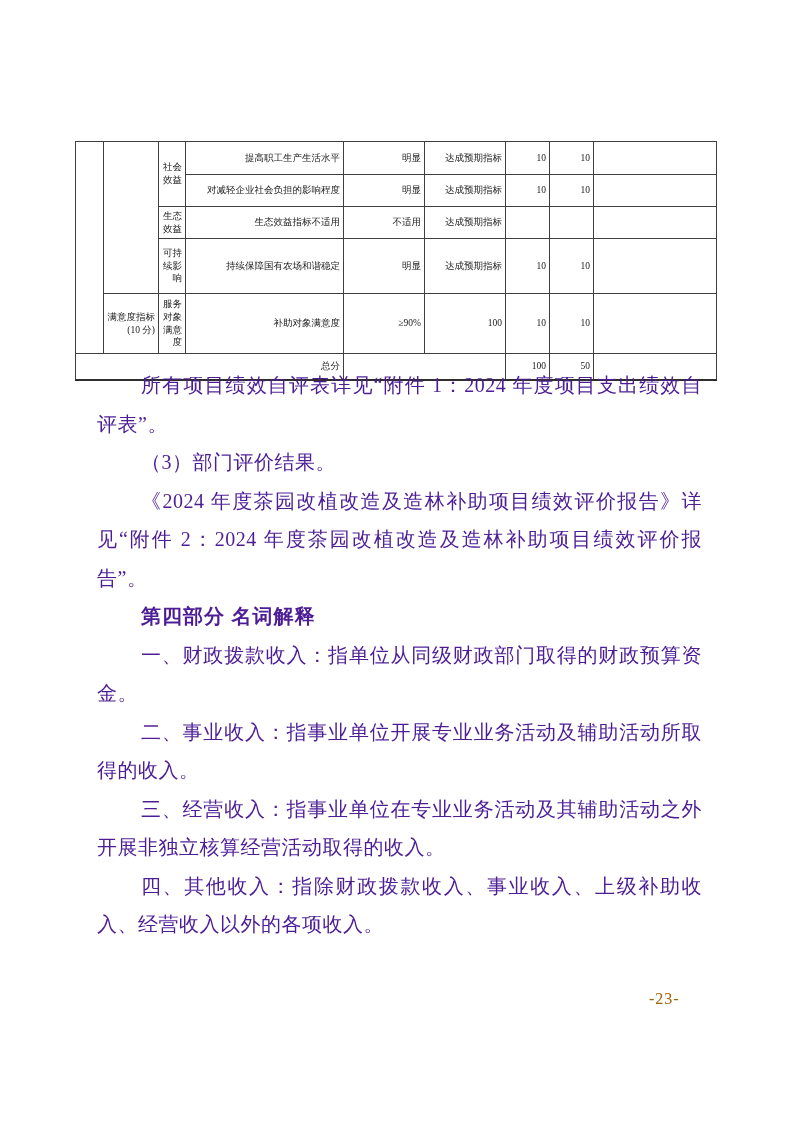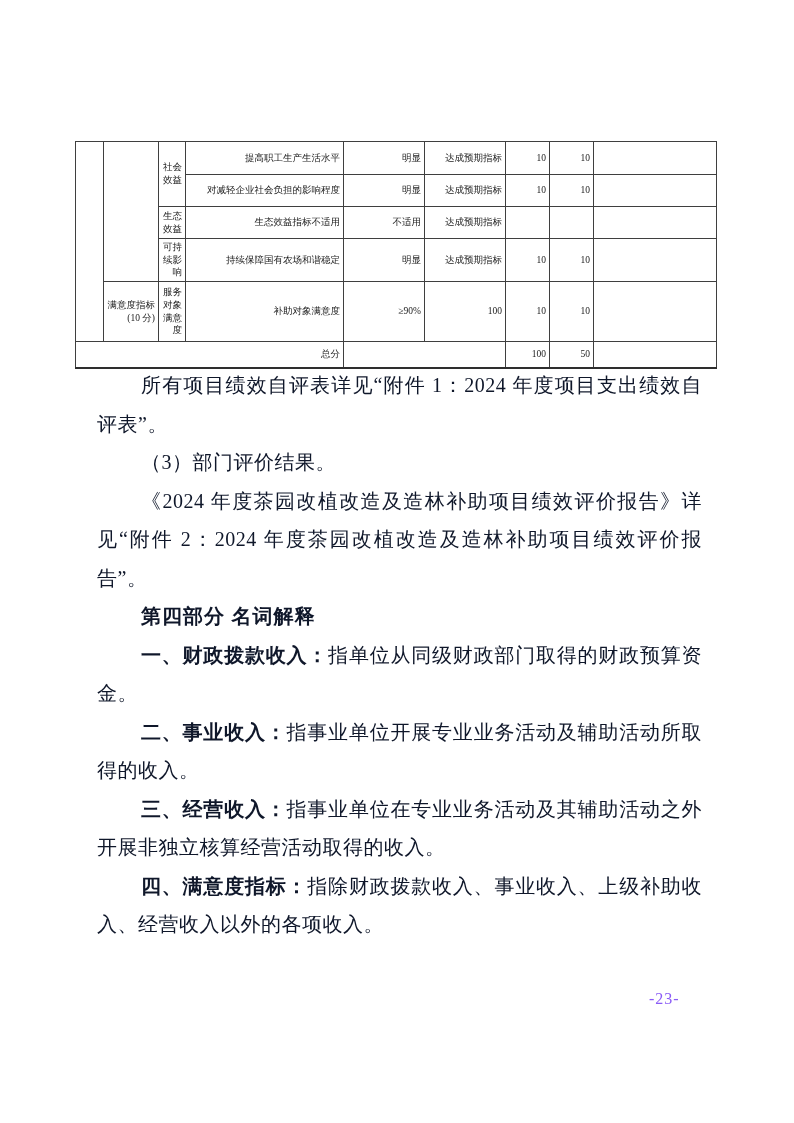--- a/index.html
+++ b/index.html
@@ -40,36 +40,36 @@
   col.c7 { width: 44px; }
   col.c8 { width: 44px; }
   col.c9 { width: 123px; }
 
   
   .doc-body {
     position: absolute; left: 97px; top: 366px; width: 605px;
     font-size: 20px; line-height: 38.5px;
     text-align: justify; text-justify: inter-ideograph;
     letter-spacing: 0.5px;
-    color: #0f172a;
+    color: #4c1d95;
   }
   .doc-body p { margin: 0; text-indent: 44px; }
   .h-bold { font-weight: normal; }
   .part-heading {
     font-weight: bold;
     font-family: "Liberation Sans", sans-serif;
     letter-spacing: 1px;
   }
-  .term-lead { font-weight: bold; }
+  .term-lead { font-weight: normal; }
 
   .page-num {
     position: absolute; left: 649px; top: 990px;
     font-size: 16px; letter-spacing: 1px;
     font-family: "Liberation Serif", serif;
-    color: #8b5cf6;
+    color: #a16207;
   }
 </style>
 </head>
 <body>
 
 <div class="page">
 
   <table class="perf">
     <colgroup>
       <col class="c1">
@@ -104,21 +104,21 @@
     </tr>
     <tr style="height:32px">
       <td>生态效益</td>
       <td class="name-cell">生态效益指标不适用</td>
       <td>不适用</td>
       <td>达成预期指标</td>
       <td></td>
       <td></td>
       <td></td>
     </tr>
-    <tr style="height:43px">
+    <tr style="height:55px">
       <td>可持续影响</td>
       <td class="name-cell">持续保障国有农场和谐稳定</td>
       <td>明显</td>
       <td>达成预期指标</td>
       <td>10</td>
       <td>10</td>
       <td></td>
     </tr>
     <tr style="height:60px">
       <td>满意度指标(10 分)</td>
@@ -142,18 +142,18 @@
 
   <div class="doc-body">
     <p>所有项目绩效自评表详见“附件 1：2024 年度项目支出绩效自评表”。</p>
     <p class="h-bold">（3）部门评价结果。</p>
     <p>《2024 年度茶园改植改造及造林补助项目绩效评价报告》详见“附件 2：2024 年度茶园改植改造及造林补助项目绩效评价报告”。</p>
     <p class="part-heading">第四部分 名词解释</p>
 
     <p><span class="term-lead">一、财政拨款收入：</span><span>指单位从同级财政部门取得的财政预算资金。</span></p>
     <p><span class="term-lead">二、事业收入：</span><span>指事业单位开展专业业务活动及辅助活动所取得的收入。</span></p>
     <p><span class="term-lead">三、经营收入：</span><span>指事业单位在专业业务活动及其辅助活动之外开展非独立核算经营活动取得的收入。</span></p>
-    <p><span class="term-lead">四、满意度指标：</span><span>指除财政拨款收入、事业收入、上级补助收入、经营收入以外的各项收入。</span></p>
+    <p><span class="term-lead">四、其他收入：</span><span>指除财政拨款收入、事业收入、上级补助收入、经营收入以外的各项收入。</span></p>
   </div>
 
   <div class="page-num">-23-</div>
 
 </div>
 
 </body></html>

